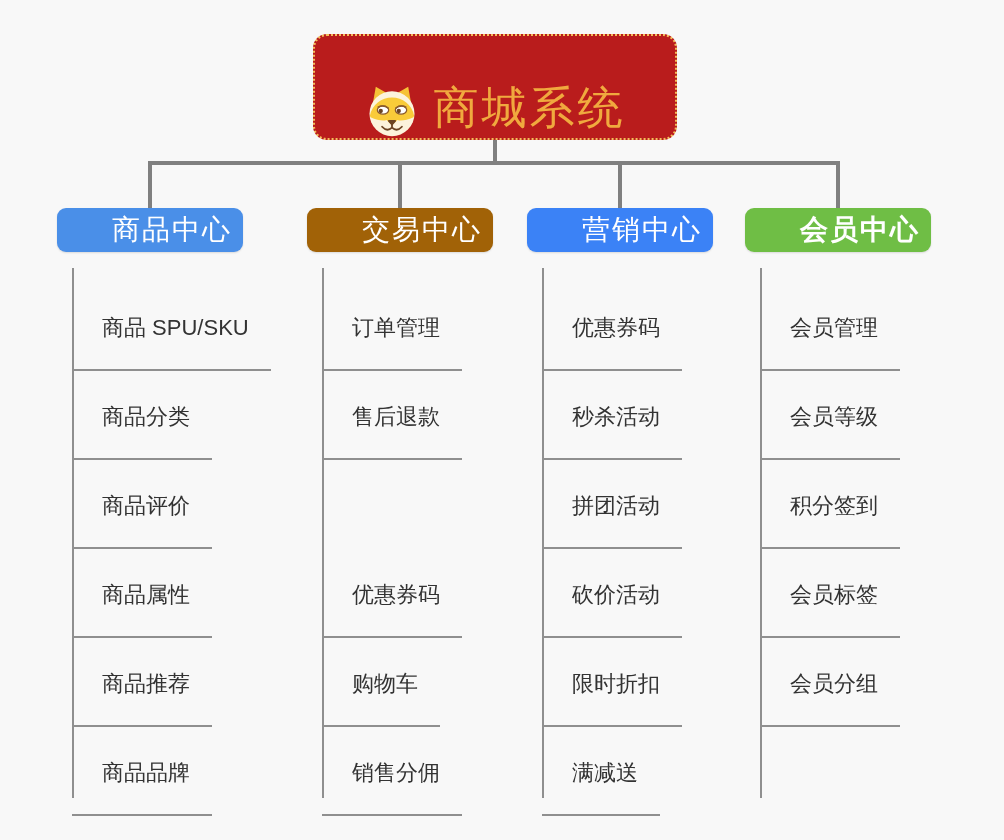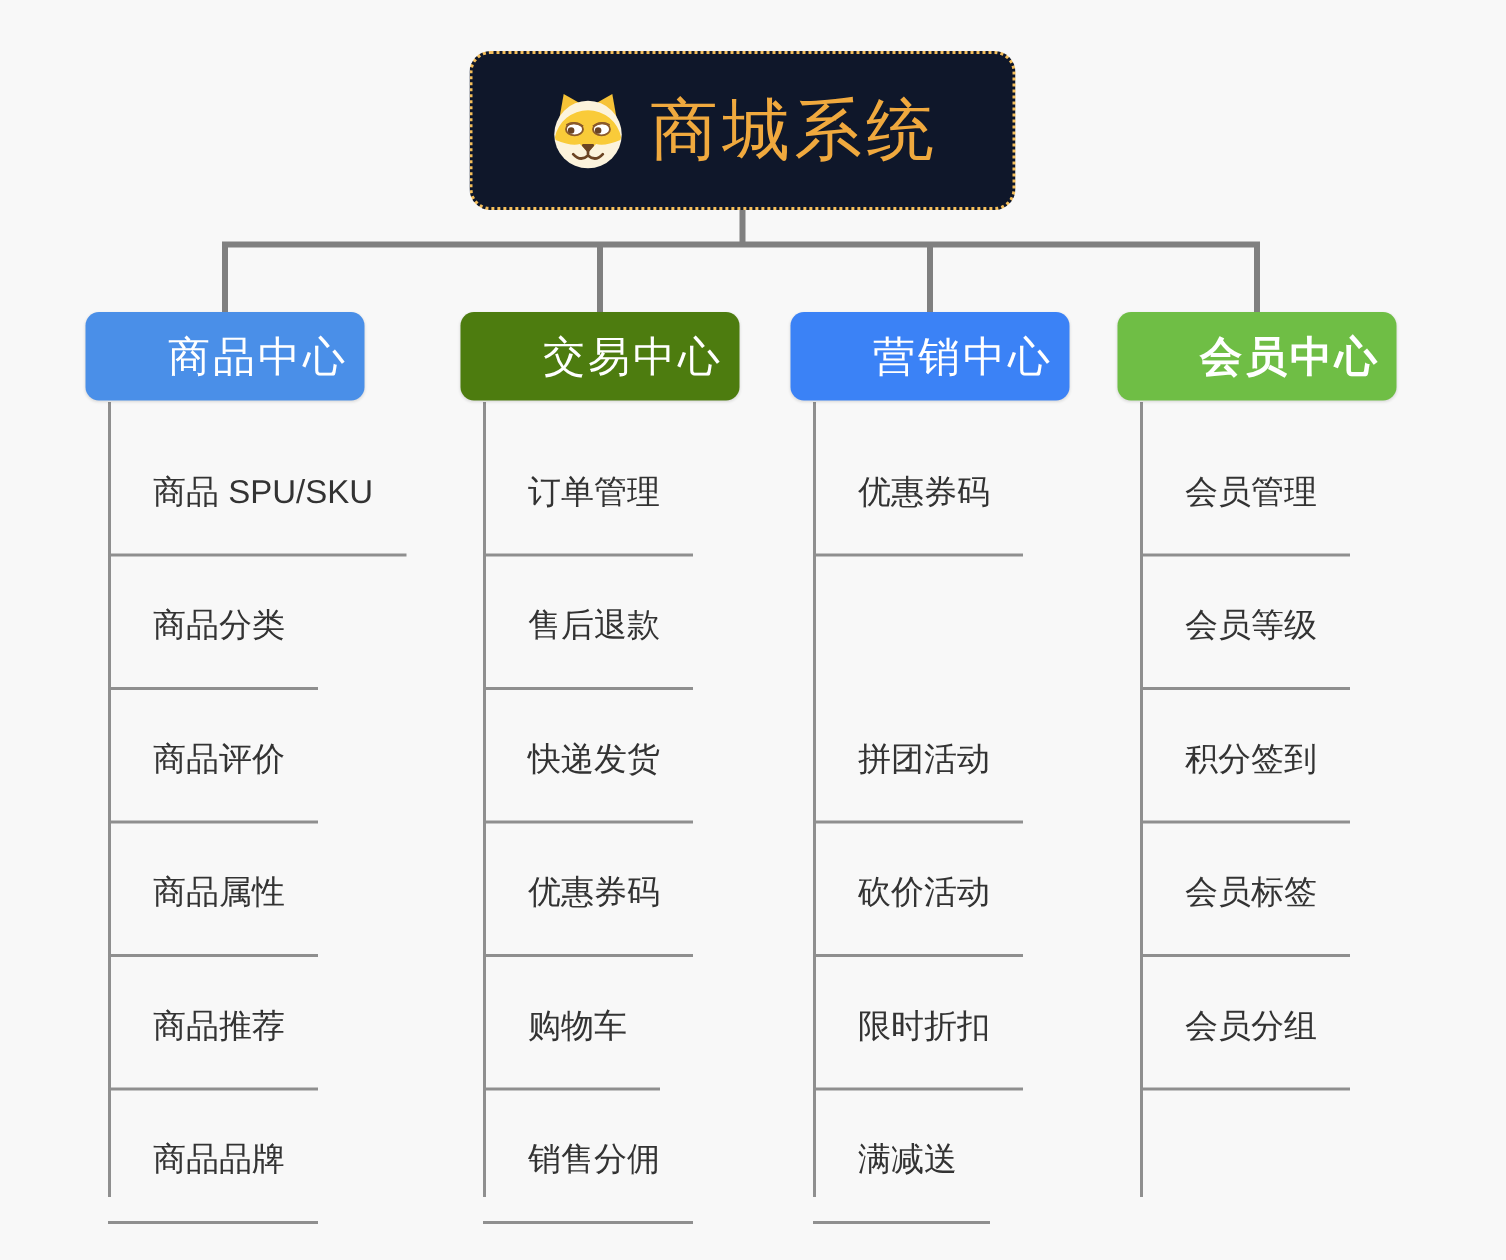--- a/index.html
+++ b/index.html
@@ -10,31 +10,31 @@
   }
   
   .conn{position:absolute; background:#808080;}
   .root-drop{left:493px; top:140px; width:4px; height:24px;}
   .bus{left:148px; top:161px; width:692px; height:4px;}
   .drop{top:164px; width:4px; height:44px;}
   .d0{left:148px}.d1{left:398px}.d2{left:618px}.d3{left:836px}
   
   .root-node{
     position:absolute; left:313px; top:34px; width:364px; height:106px;
-    box-sizing:border-box; background:#0f172a;
+    box-sizing:border-box; background:#b91c1c;
     border:2px dotted #F4BE5A; border-radius:14px;
-    display:flex; align-items:center; justify-content:center; gap:15px;font-family:Liberation Serif, serif;
+    display:flex; align-items:flex-end; justify-content:center; gap:15px;font-family:Liberation Serif, serif;
   }
   .root-title{font-size:45px; letter-spacing:3px; color:#F0A93E;}
   .dog{width:54px; height:54px; display:inline-block;}
   
   .branch{position:absolute; top:208px; width:186px;}
   .b0{left:57px}.b1{left:307px}.b2{left:527px}.b3{left:745px}
   .branch-box{
-    height:59px; border-radius:9px; color:#FFFFFF;
+    height:44px; border-radius:9px; color:#FFFFFF;
     font-size:28px; letter-spacing:2px;
     display:flex; align-items:center; justify-content:center;
     position:relative; z-index:2;
     box-shadow:0 1px 2px rgba(0,0,0,0.12);
     cursor:default;
     padding-left:44px;
   }
   .spine{position:absolute; left:15px; top:60px; width:2px; height:530px; background:#8F8F8F;}
   .leaf{
     position:absolute; left:15px; white-space:nowrap;
@@ -80,34 +80,34 @@
     <div class="spine"></div>
     <div class="leaf l0">商品 SPU/SKU</div>
     <div class="leaf l1">商品分类</div>
     <div class="leaf l2">商品评价</div>
     <div class="leaf l3">商品属性</div>
     <div class="leaf l4">商品推荐</div>
     <div class="leaf l5">商品品牌</div>
   </div>
 
   <div class="branch b1">
-    <div class="branch-box" style="background-color: #4d7c0f;">交易中心</div>
+    <div class="branch-box" style="background-color: #a16207;">交易中心</div>
     <div class="spine"></div>
     <div class="leaf l0">订单管理</div>
     <div class="leaf l1">售后退款</div>
-    <div class="leaf l2">快递发货</div>
     <div class="leaf l3">优惠券码</div>
     <div class="leaf l4">购物车</div>
     <div class="leaf l5">销售分佣</div>
   </div>
 
   <div class="branch b2">
     <div class="branch-box" style="background-color: #3b82f6;">营销中心</div>
     <div class="spine"></div>
     <div class="leaf l0">优惠券码</div>
+    <div class="leaf l1">秒杀活动</div>
     <div class="leaf l2">拼团活动</div>
     <div class="leaf l3">砍价活动</div>
     <div class="leaf l4">限时折扣</div>
     <div class="leaf l5">满减送</div>
   </div>
 
   <div class="branch b3">
     <div class="branch-box" style="background-color: rgb(111, 190, 69); font-weight: bold;">会员中心</div>
     <div class="spine"></div>
     <div class="leaf l0">会员管理</div>

